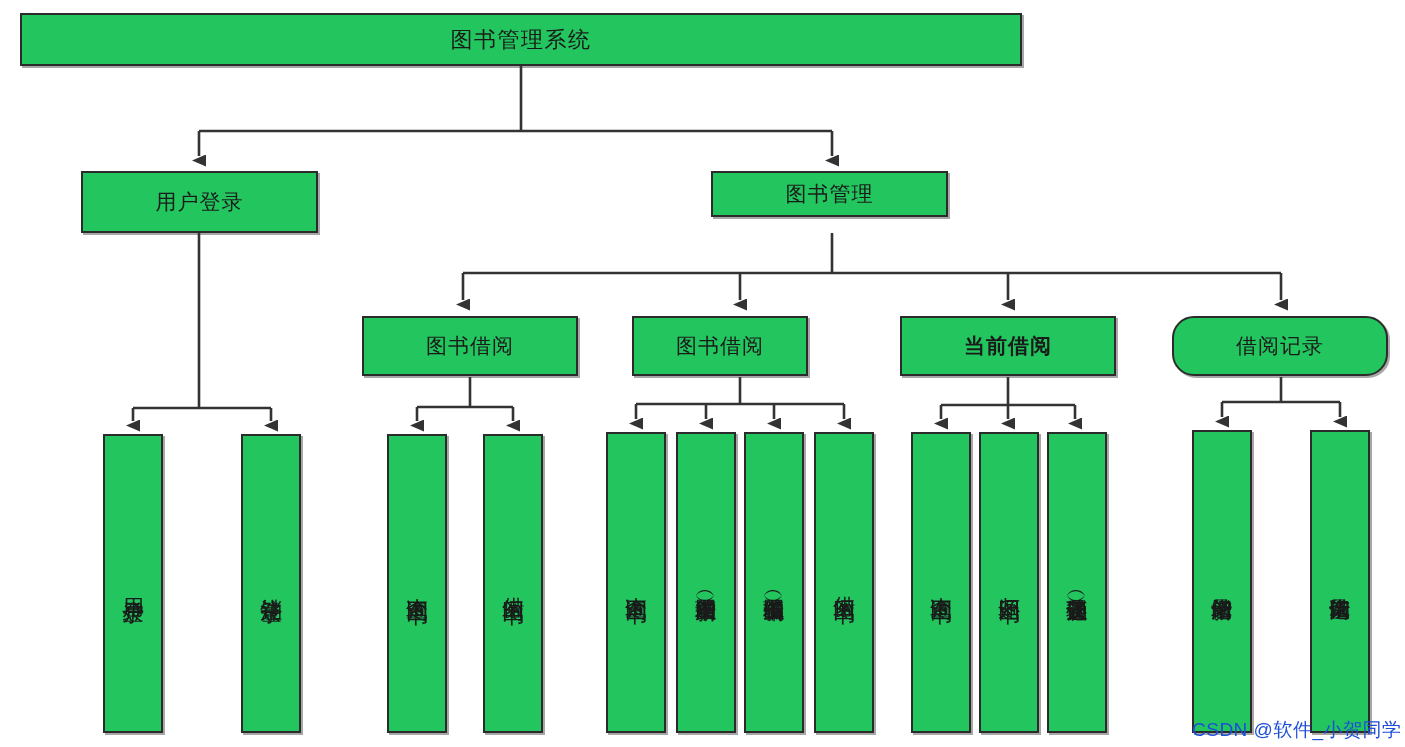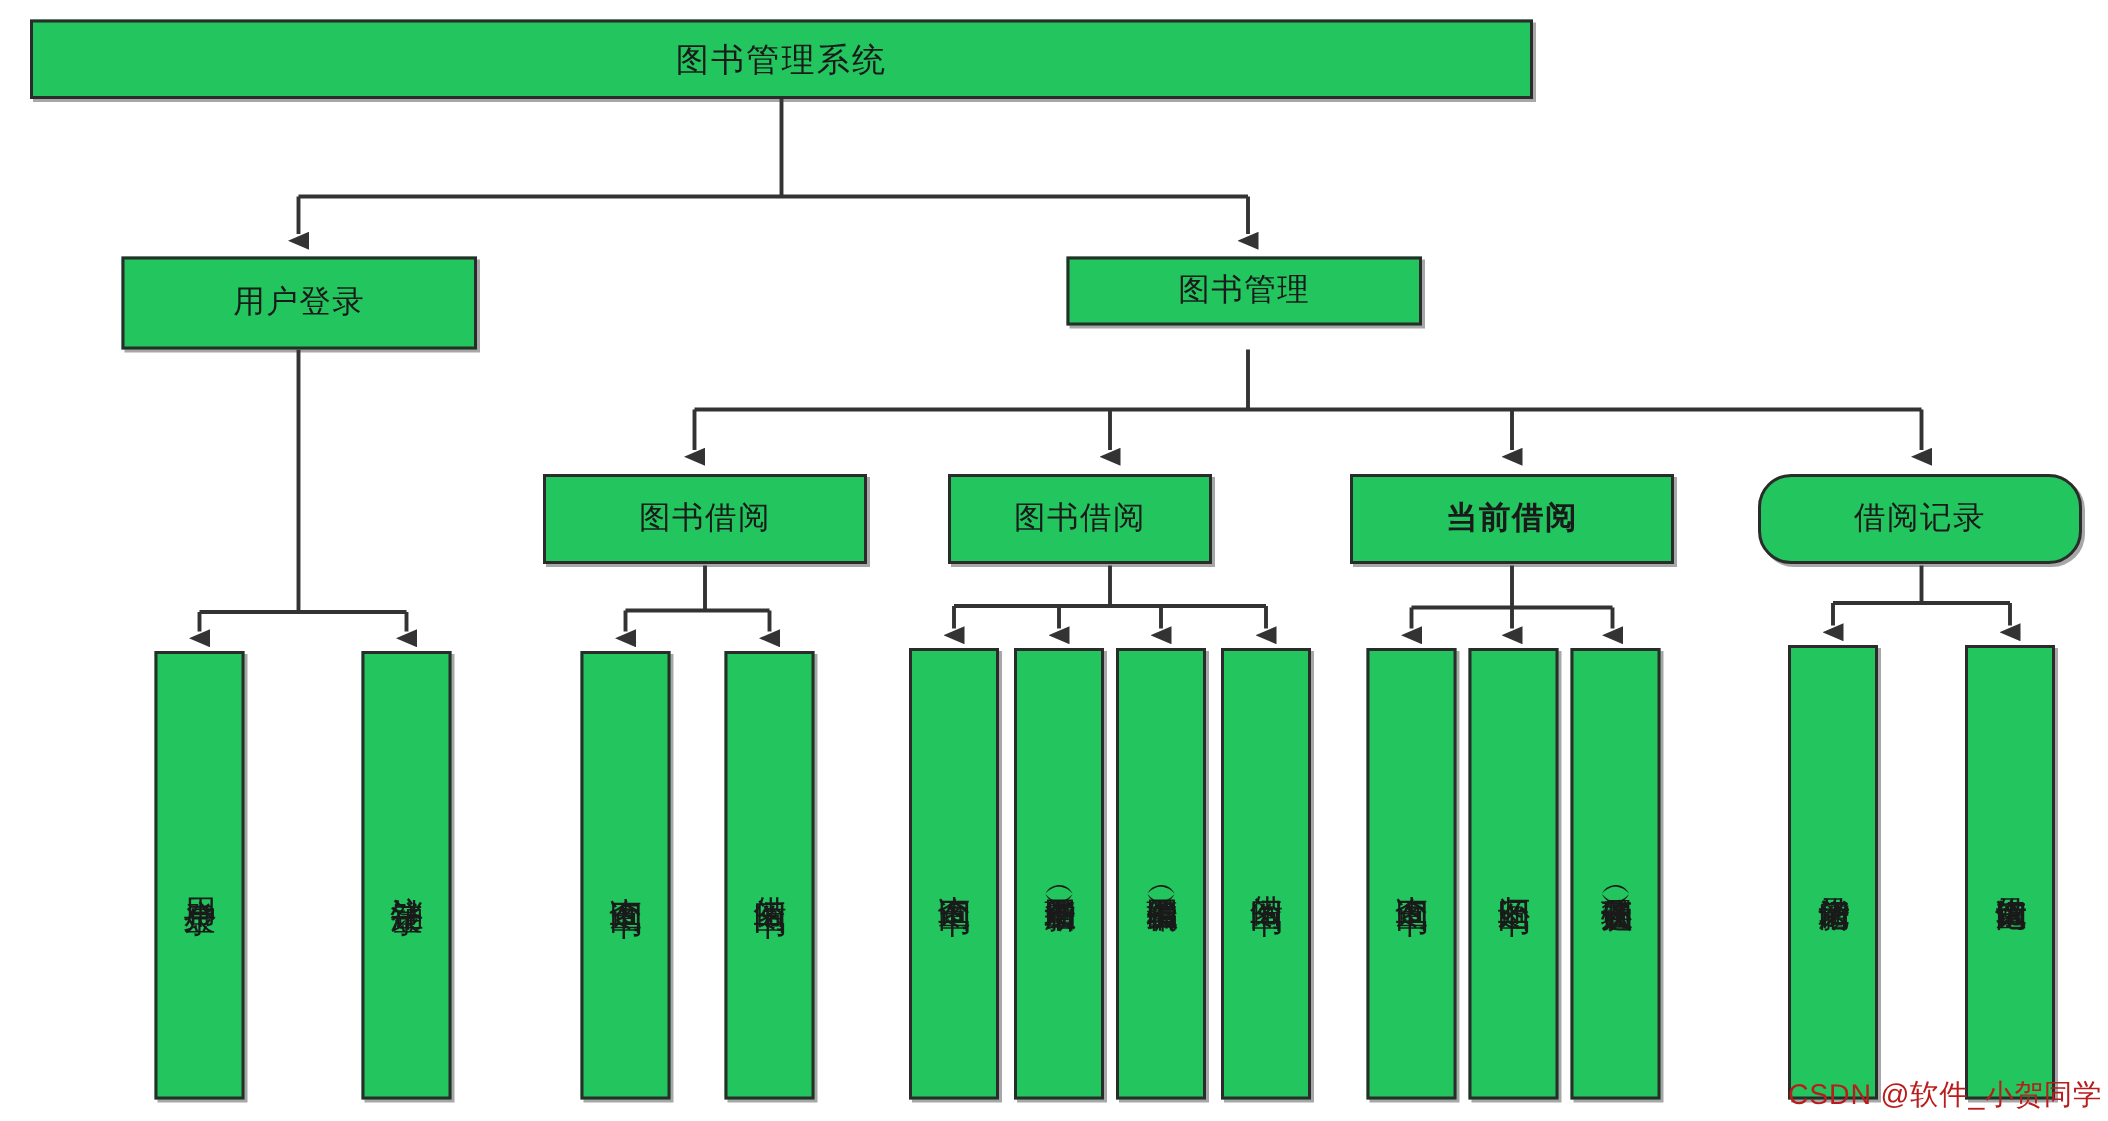--- a/index.html
+++ b/index.html
@@ -61,21 +61,21 @@
     line-height: 1.12;
     letter-spacing: 2px;
     white-space: nowrap;
   }
   .node.vert.long .label {
     font-size: 21px;
     letter-spacing: 0px;
   }
   .watermark {
     position: absolute;
-    color: #b91c1c;
+    color: #1d4ed8;
     font-size: 19px;
     white-space: nowrap;
     letter-spacing: 0.5px;
     pointer-events: none;
   }
 </style>
 </head>
 <body>
 
 <div id="canvas">

